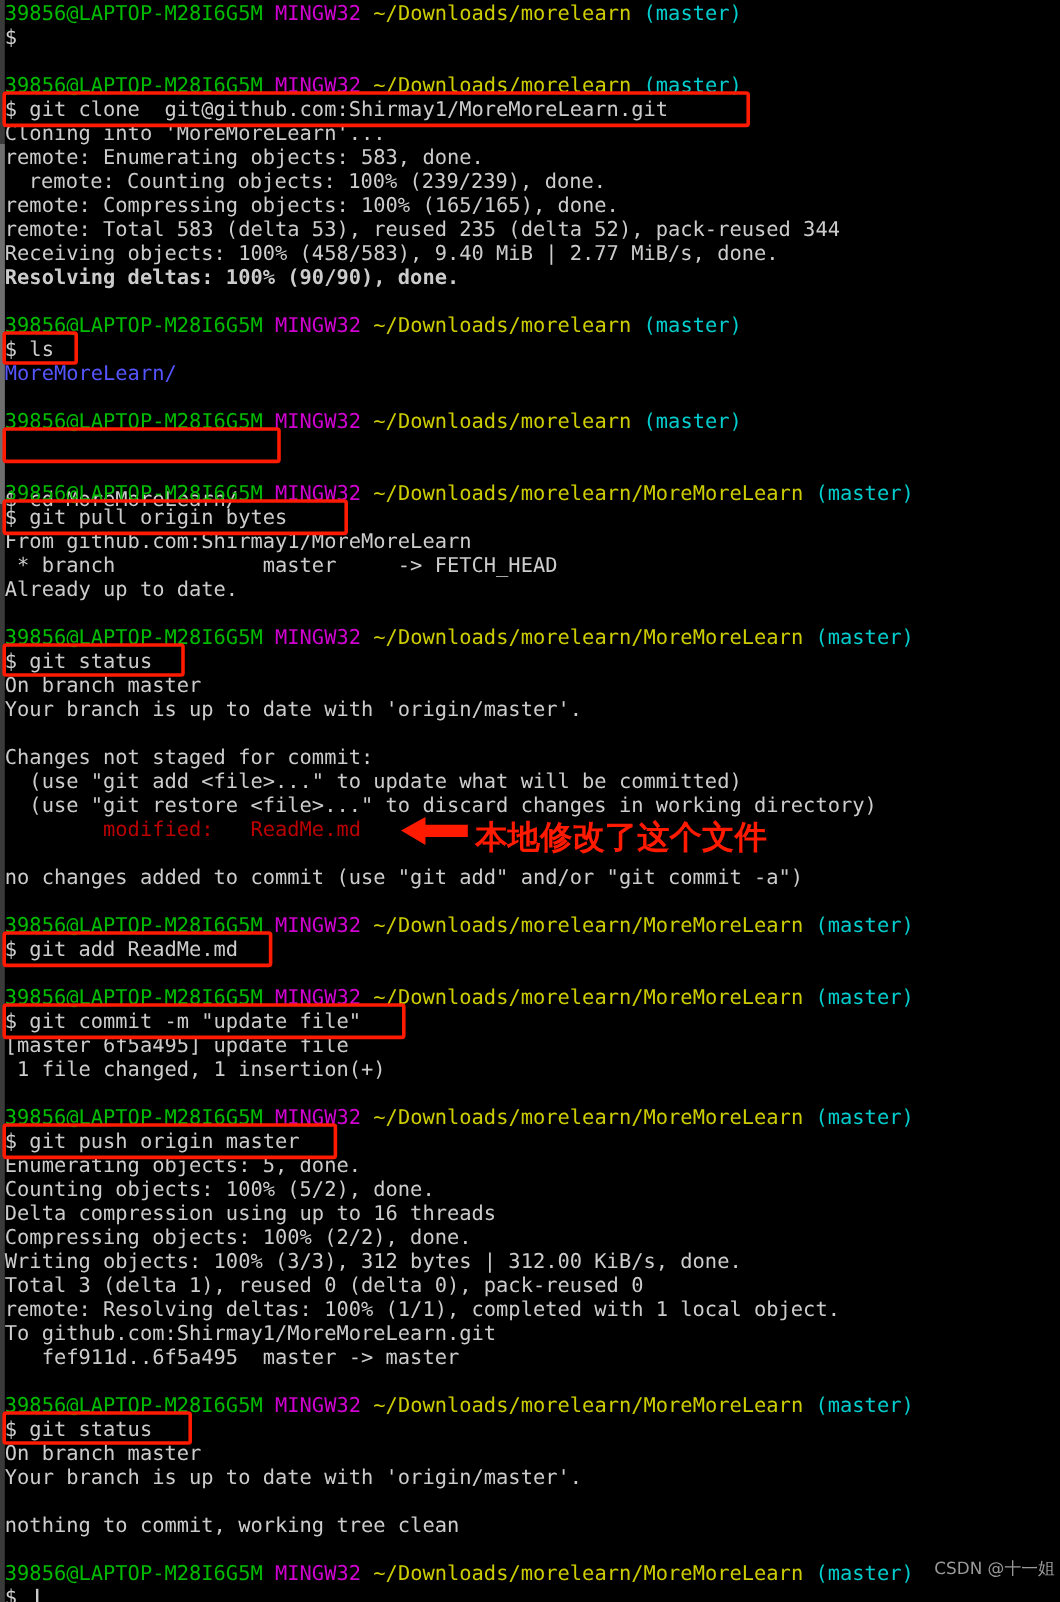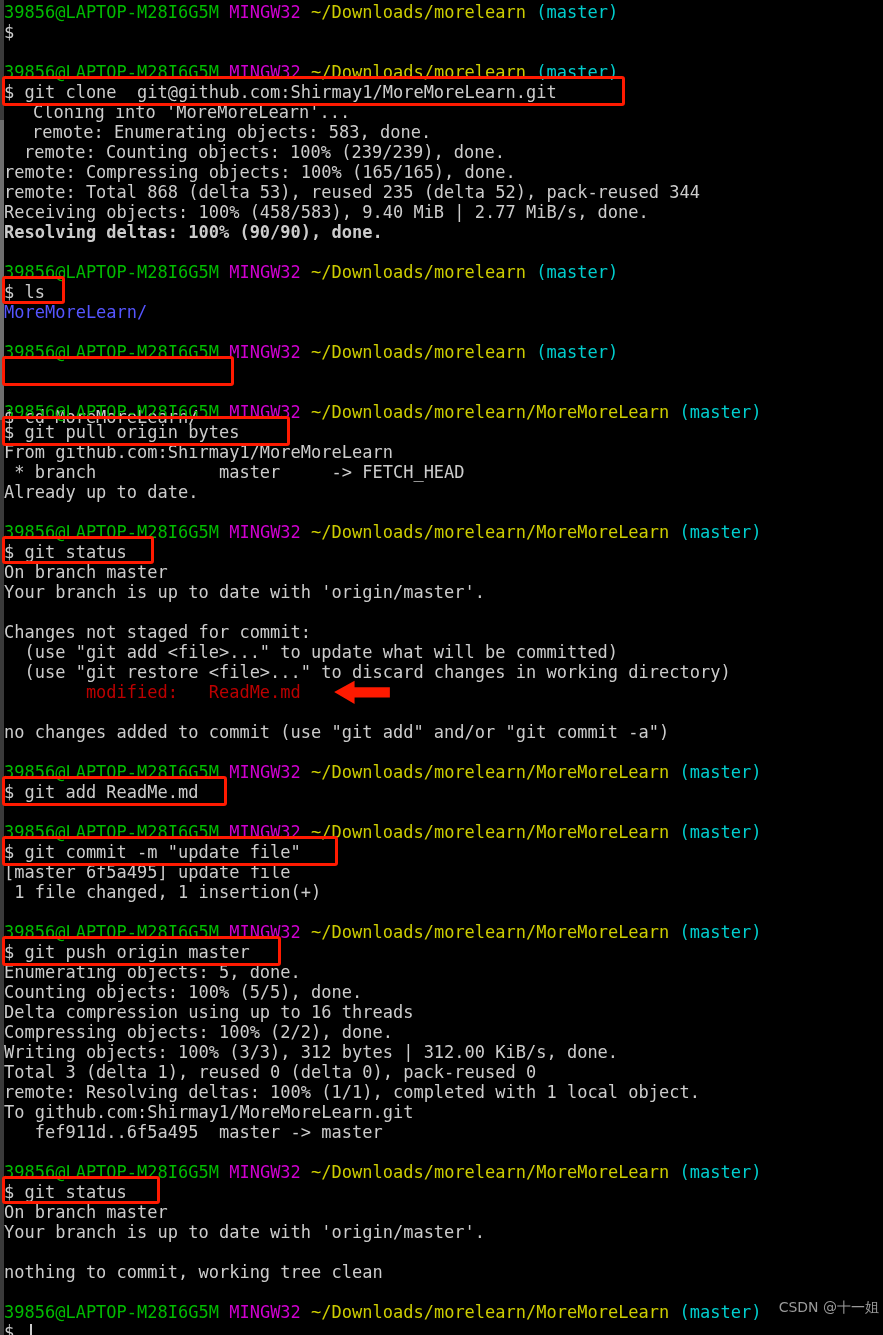--- a/index.html
+++ b/index.html
@@ -113,25 +113,25 @@
   <div id="left-gutter">
     <div id="left-gutter-thumb"></div>
   </div>
 
   <div id="lines">
       <div class="line" style="top: 2px;"><span class="seg c-green">39856@LAPTOP-M28I6G5M</span><span class="seg c-white"> </span><span class="seg c-magenta">MINGW32</span><span class="seg c-white"> </span><span class="seg c-yellow">~/Downloads/morelearn</span><span class="seg c-white"> </span><span class="seg c-cyan">(master)</span></div>
       <div class="line" style="top: 22px;"><span class="seg c-white">$</span></div>
       <div class="line" style="top: 42px;"></div>
       <div class="line" style="top: 62px;"><span class="seg c-green">39856@LAPTOP-M28I6G5M</span><span class="seg c-white"> </span><span class="seg c-magenta">MINGW32</span><span class="seg c-white"> </span><span class="seg c-yellow">~/Downloads/morelearn</span><span class="seg c-white"> </span><span class="seg c-cyan">(master)</span></div>
       <div class="line" style="top: 82px;"><span class="seg c-white">$ git clone  git@github.com:Shirmay1/MoreMoreLearn.git</span></div>
-      <div class="line" style="top: 102px; padding-left: 29px;"><span class="seg c-white">Cloning into 'MoreMoreLearn'...</span></div>
-      <div class="line" style="top: 122px; padding-left: 28px;"><span class="seg c-white">remote: Enumerating objects: 583, done.</span></div>
+      <div class="line" style="top: 102px;"><span class="seg c-white">Cloning into 'MoreMoreLearn'...</span></div>
+      <div class="line" style="top: 122px;"><span class="seg c-white">remote: Enumerating objects: 583, done.</span></div>
       <div class="line" style="top: 142px; margin-left: 20px;"><span class="seg c-white">remote: Counting objects: 100% (239/239), done.</span></div>
       <div class="line" style="top: 162px;"><span class="seg c-white">remote: Compressing objects: 100% (165/165), done.</span></div>
-      <div class="line" style="top: 182px;"><span class="seg c-white">remote: Total 868 (delta 53), reused 235 (delta 52), pack-reused 344</span></div>
+      <div class="line" style="top: 182px;"><span class="seg c-white">remote: Total 583 (delta 53), reused 235 (delta 52), pack-reused 344</span></div>
       <div class="line" style="top: 202px;"><span class="seg c-white">Receiving objects: 100% (458/583), 9.40 MiB | 2.77 MiB/s, done.</span></div>
       <div class="line" style="top: 222px; font-weight: bold;"><span class="seg c-white">Resolving deltas: 100% (90/90), done.</span></div>
       <div class="line" style="top: 242px;"></div>
       <div class="line" style="top: 262px;"><span class="seg c-green">39856@LAPTOP-M28I6G5M</span><span class="seg c-white"> </span><span class="seg c-magenta">MINGW32</span><span class="seg c-white"> </span><span class="seg c-yellow">~/Downloads/morelearn</span><span class="seg c-white"> </span><span class="seg c-cyan">(master)</span></div>
       <div class="line" style="top: 282px;"><span class="seg c-white">$ ls</span></div>
       <div class="line" style="top: 302px;"><span class="seg c-blue">MoreMoreLearn/</span></div>
       <div class="line" style="top: 322px;"></div>
       <div class="line" style="top: 342px;"><span class="seg c-green">39856@LAPTOP-M28I6G5M</span><span class="seg c-white"> </span><span class="seg c-magenta">MINGW32</span><span class="seg c-white"> </span><span class="seg c-yellow">~/Downloads/morelearn</span><span class="seg c-white"> </span><span class="seg c-cyan">(master)</span></div>
       <div class="line" style="top: 362px; margin-top: 45px;"><span class="seg c-white">$ cd MoreMoreLearn/</span></div>
       <div class="line" style="top: 382px;"></div>
@@ -157,21 +157,21 @@
       <div class="line" style="top: 782px;"><span class="seg c-white">$ git add ReadMe.md</span></div>
       <div class="line" style="top: 802px;"></div>
       <div class="line" style="top: 822px;"><span class="seg c-green">39856@LAPTOP-M28I6G5M</span><span class="seg c-white"> </span><span class="seg c-magenta">MINGW32</span><span class="seg c-white"> </span><span class="seg c-yellow">~/Downloads/morelearn/MoreMoreLearn</span><span class="seg c-white"> </span><span class="seg c-cyan">(master)</span></div>
       <div class="line" style="top: 842px;"><span class="seg c-white">$ git commit -m "update file"</span></div>
       <div class="line" style="top: 862px;"><span class="seg c-white">[master 6f5a495] update file</span></div>
       <div class="line" style="top: 882px;"><span class="seg c-white"> 1 file changed, 1 insertion(+)</span></div>
       <div class="line" style="top: 902px;"></div>
       <div class="line" style="top: 922px;"><span class="seg c-green">39856@LAPTOP-M28I6G5M</span><span class="seg c-white"> </span><span class="seg c-magenta">MINGW32</span><span class="seg c-white"> </span><span class="seg c-yellow">~/Downloads/morelearn/MoreMoreLearn</span><span class="seg c-white"> </span><span class="seg c-cyan">(master)</span></div>
       <div class="line" style="top: 942px;"><span class="seg c-white">$ git push origin master</span></div>
       <div class="line" style="top: 962px;"><span class="seg c-white">Enumerating objects: 5, done.</span></div>
-      <div class="line" style="top: 982px;"><span class="seg c-white">Counting objects: 100% (5/5), done.</span></div>
+      <div class="line" style="top: 982px;"><span class="seg c-white">Counting objects: 100% (5/2), done.</span></div>
       <div class="line" style="top: 1002px;"><span class="seg c-white">Delta compression using up to 16 threads</span></div>
       <div class="line" style="top: 1022px;"><span class="seg c-white">Compressing objects: 100% (2/2), done.</span></div>
       <div class="line" style="top: 1042px;"><span class="seg c-white">Writing objects: 100% (3/3), 312 bytes | 312.00 KiB/s, done.</span></div>
       <div class="line" style="top: 1062px;"><span class="seg c-white">Total 3 (delta 1), reused 0 (delta 0), pack-reused 0</span></div>
       <div class="line" style="top: 1082px;"><span class="seg c-white">remote: Resolving deltas: 100% (1/1), completed with 1 local object.</span></div>
       <div class="line" style="top: 1102px;"><span class="seg c-white">To github.com:Shirmay1/MoreMoreLearn.git</span></div>
       <div class="line" style="top: 1122px;"><span class="seg c-white">   fef911d..6f5a495  master -&gt; master</span></div>
       <div class="line" style="top: 1142px;"></div>
       <div class="line" style="top: 1162px;"><span class="seg c-green">39856@LAPTOP-M28I6G5M</span><span class="seg c-white"> </span><span class="seg c-magenta">MINGW32</span><span class="seg c-white"> </span><span class="seg c-yellow">~/Downloads/morelearn/MoreMoreLearn</span><span class="seg c-white"> </span><span class="seg c-cyan">(master)</span></div>
       <div class="line" style="top: 1182px;"><span class="seg c-white">$ git status</span></div>
@@ -193,18 +193,19 @@
       <div class="hl-box" style="left: 2px; top: 776px; width: 225px; height: 30px; border-color: rgb(255, 26, 0);"></div>
       <div class="hl-box" style="left: 2px; top: 836px; width: 336px; height: 30px; border-color: rgb(255, 26, 0);"></div>
       <div class="hl-box" style="left: 2px; top: 936px; width: 279px; height: 30px; border-color: rgb(255, 26, 0);"></div>
       <div class="hl-box" style="left: 2px; top: 1176px; width: 158px; height: 28px; border-color: rgb(255, 26, 0);"></div>
     </div>
 
   <svg id="cn-arrow" width="58" height="26" viewBox="0 0 60 28" style="left: 333px; top: 679px;">
     <polygon points="0,14 22,2 22,9 60,9 60,20 22,20 22,27" fill="#ff1a00"></polygon>
   </svg>
 
+  <div id="cn-note" style="left: 396px; top: 685px; color: rgb(255, 26, 0);">本地修改了这个文件</div>
 
   <div id="cursor" style="left: 30px; top: 1324px;"></div>
 
   <div id="watermark">CSDN @十一姐</div>
 
 </div>
 
 </body></html>

